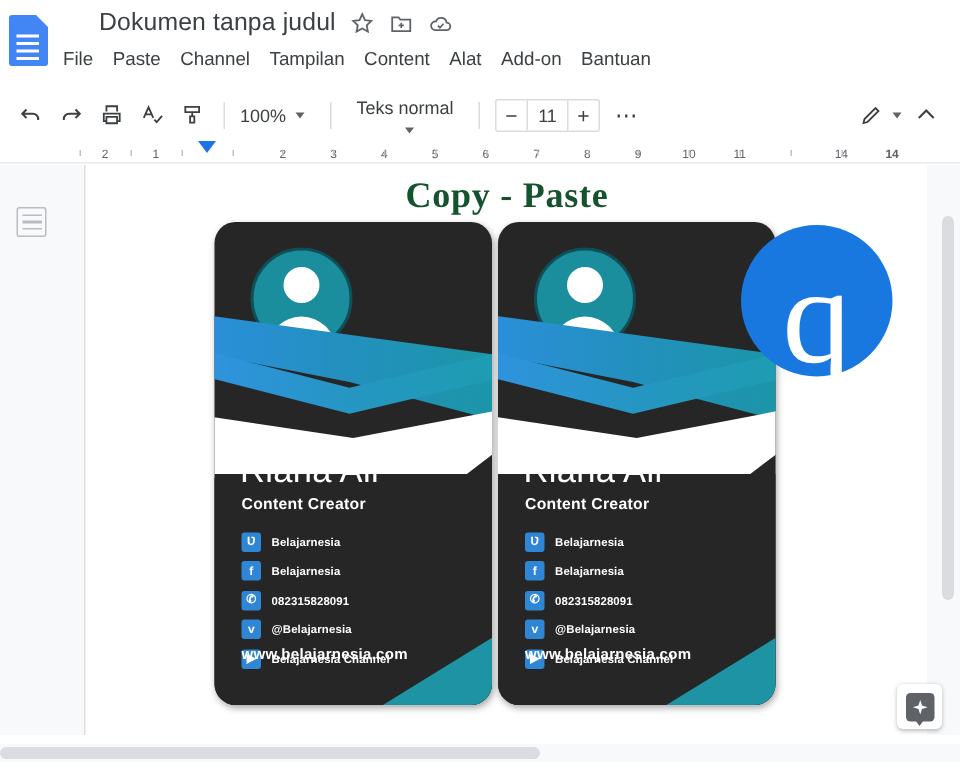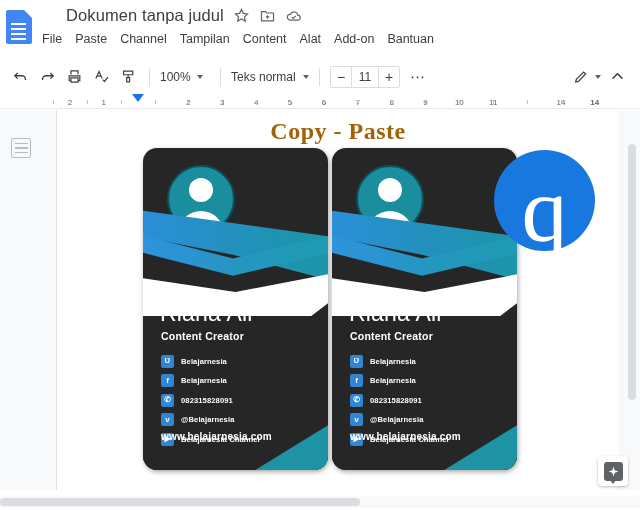--- a/index.html
+++ b/index.html
@@ -66,21 +66,21 @@
   .tb-dd {
     display: flex; align-items: center; height: 24px; padding: 0 4px;
     font-size: 12px; color: #3c4043; cursor: pointer; flex: none;
   }
   .caret {
     width: 0; height: 0; margin-left: 6px;
     border-left: 3.5px solid transparent; border-right: 3.5px solid transparent;
     border-top: 4px solid #5f6368;
   }
   .zoom-box { width: 58px; }
-  .style-box { width: 86px; justify-content: space-between; }
+  .style-box { width: 86px; justify-content: space-between; flex-direction: column; }
   .font-box { width: 96px; justify-content: space-between; }
   .fontsize {
     display: flex; align-items: center; border: 1px solid #dadce0;
     border-radius: 2px; height: 22px; margin-left: 4px; flex: none;
   }
   .fs-btn {
     width: 20px; text-align: center; font-size: 14px; color: #3c4043;
     cursor: pointer; line-height: 20px;
   }
   .fs-val {
@@ -133,21 +133,21 @@
 
   .page {
     position: absolute; left: 56px; top: 0; width: 562px; height: 380px;
     background: #fff; border-left: 1px solid #e0e0e0; overflow: hidden;
   }
 
   .doc-heading {
     position: absolute; top: 8px; left: 0; width: 562px;
     text-align: center;
     font-family: "Liberation Serif", serif;
-    font-weight: bold; font-size: 24px; color: #a16207;
+    font-weight: bold; font-size: 24px; color: #14532d;
     letter-spacing: .5px;
   }
 
   
   .cards { position: absolute; top: 38px; left: 86px; display: flex; gap: 4px; }
   .card {
     position: relative; width: 185px; height: 322px;
     background: #262626; border-radius: 14px; overflow: hidden;
     box-shadow: 1px 2px 5px rgba(0,0,0,.35);
   }

